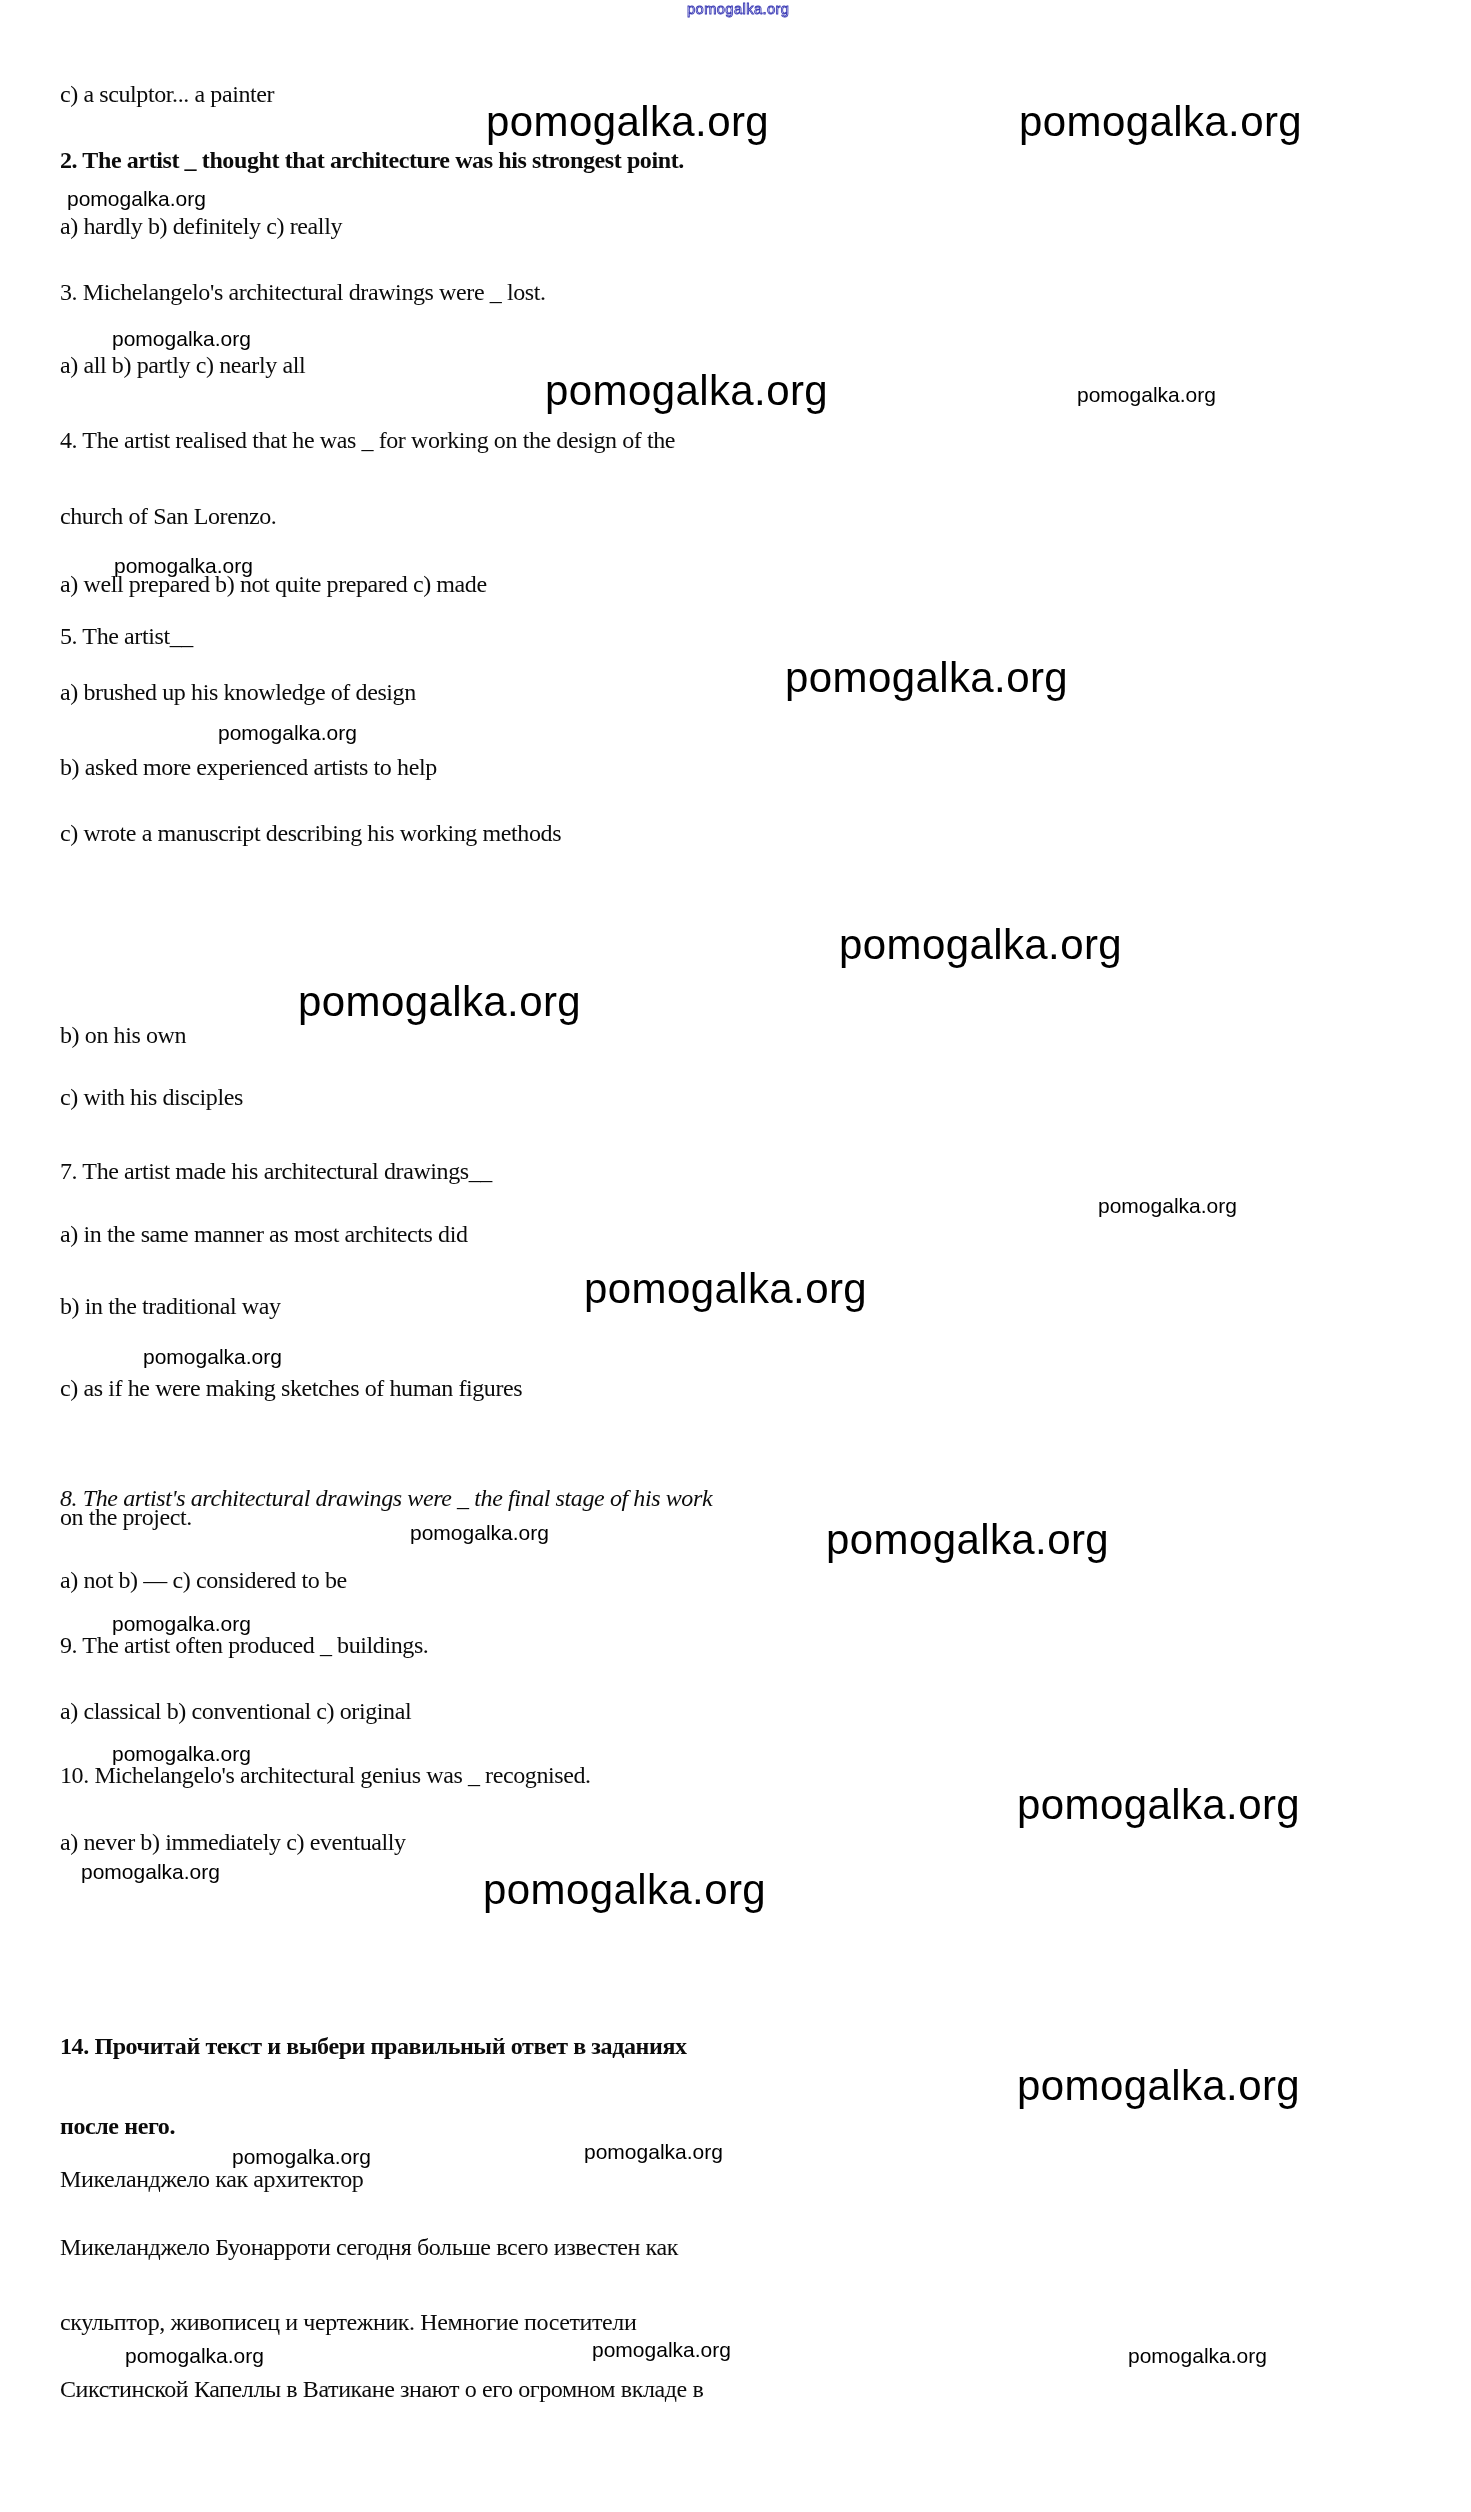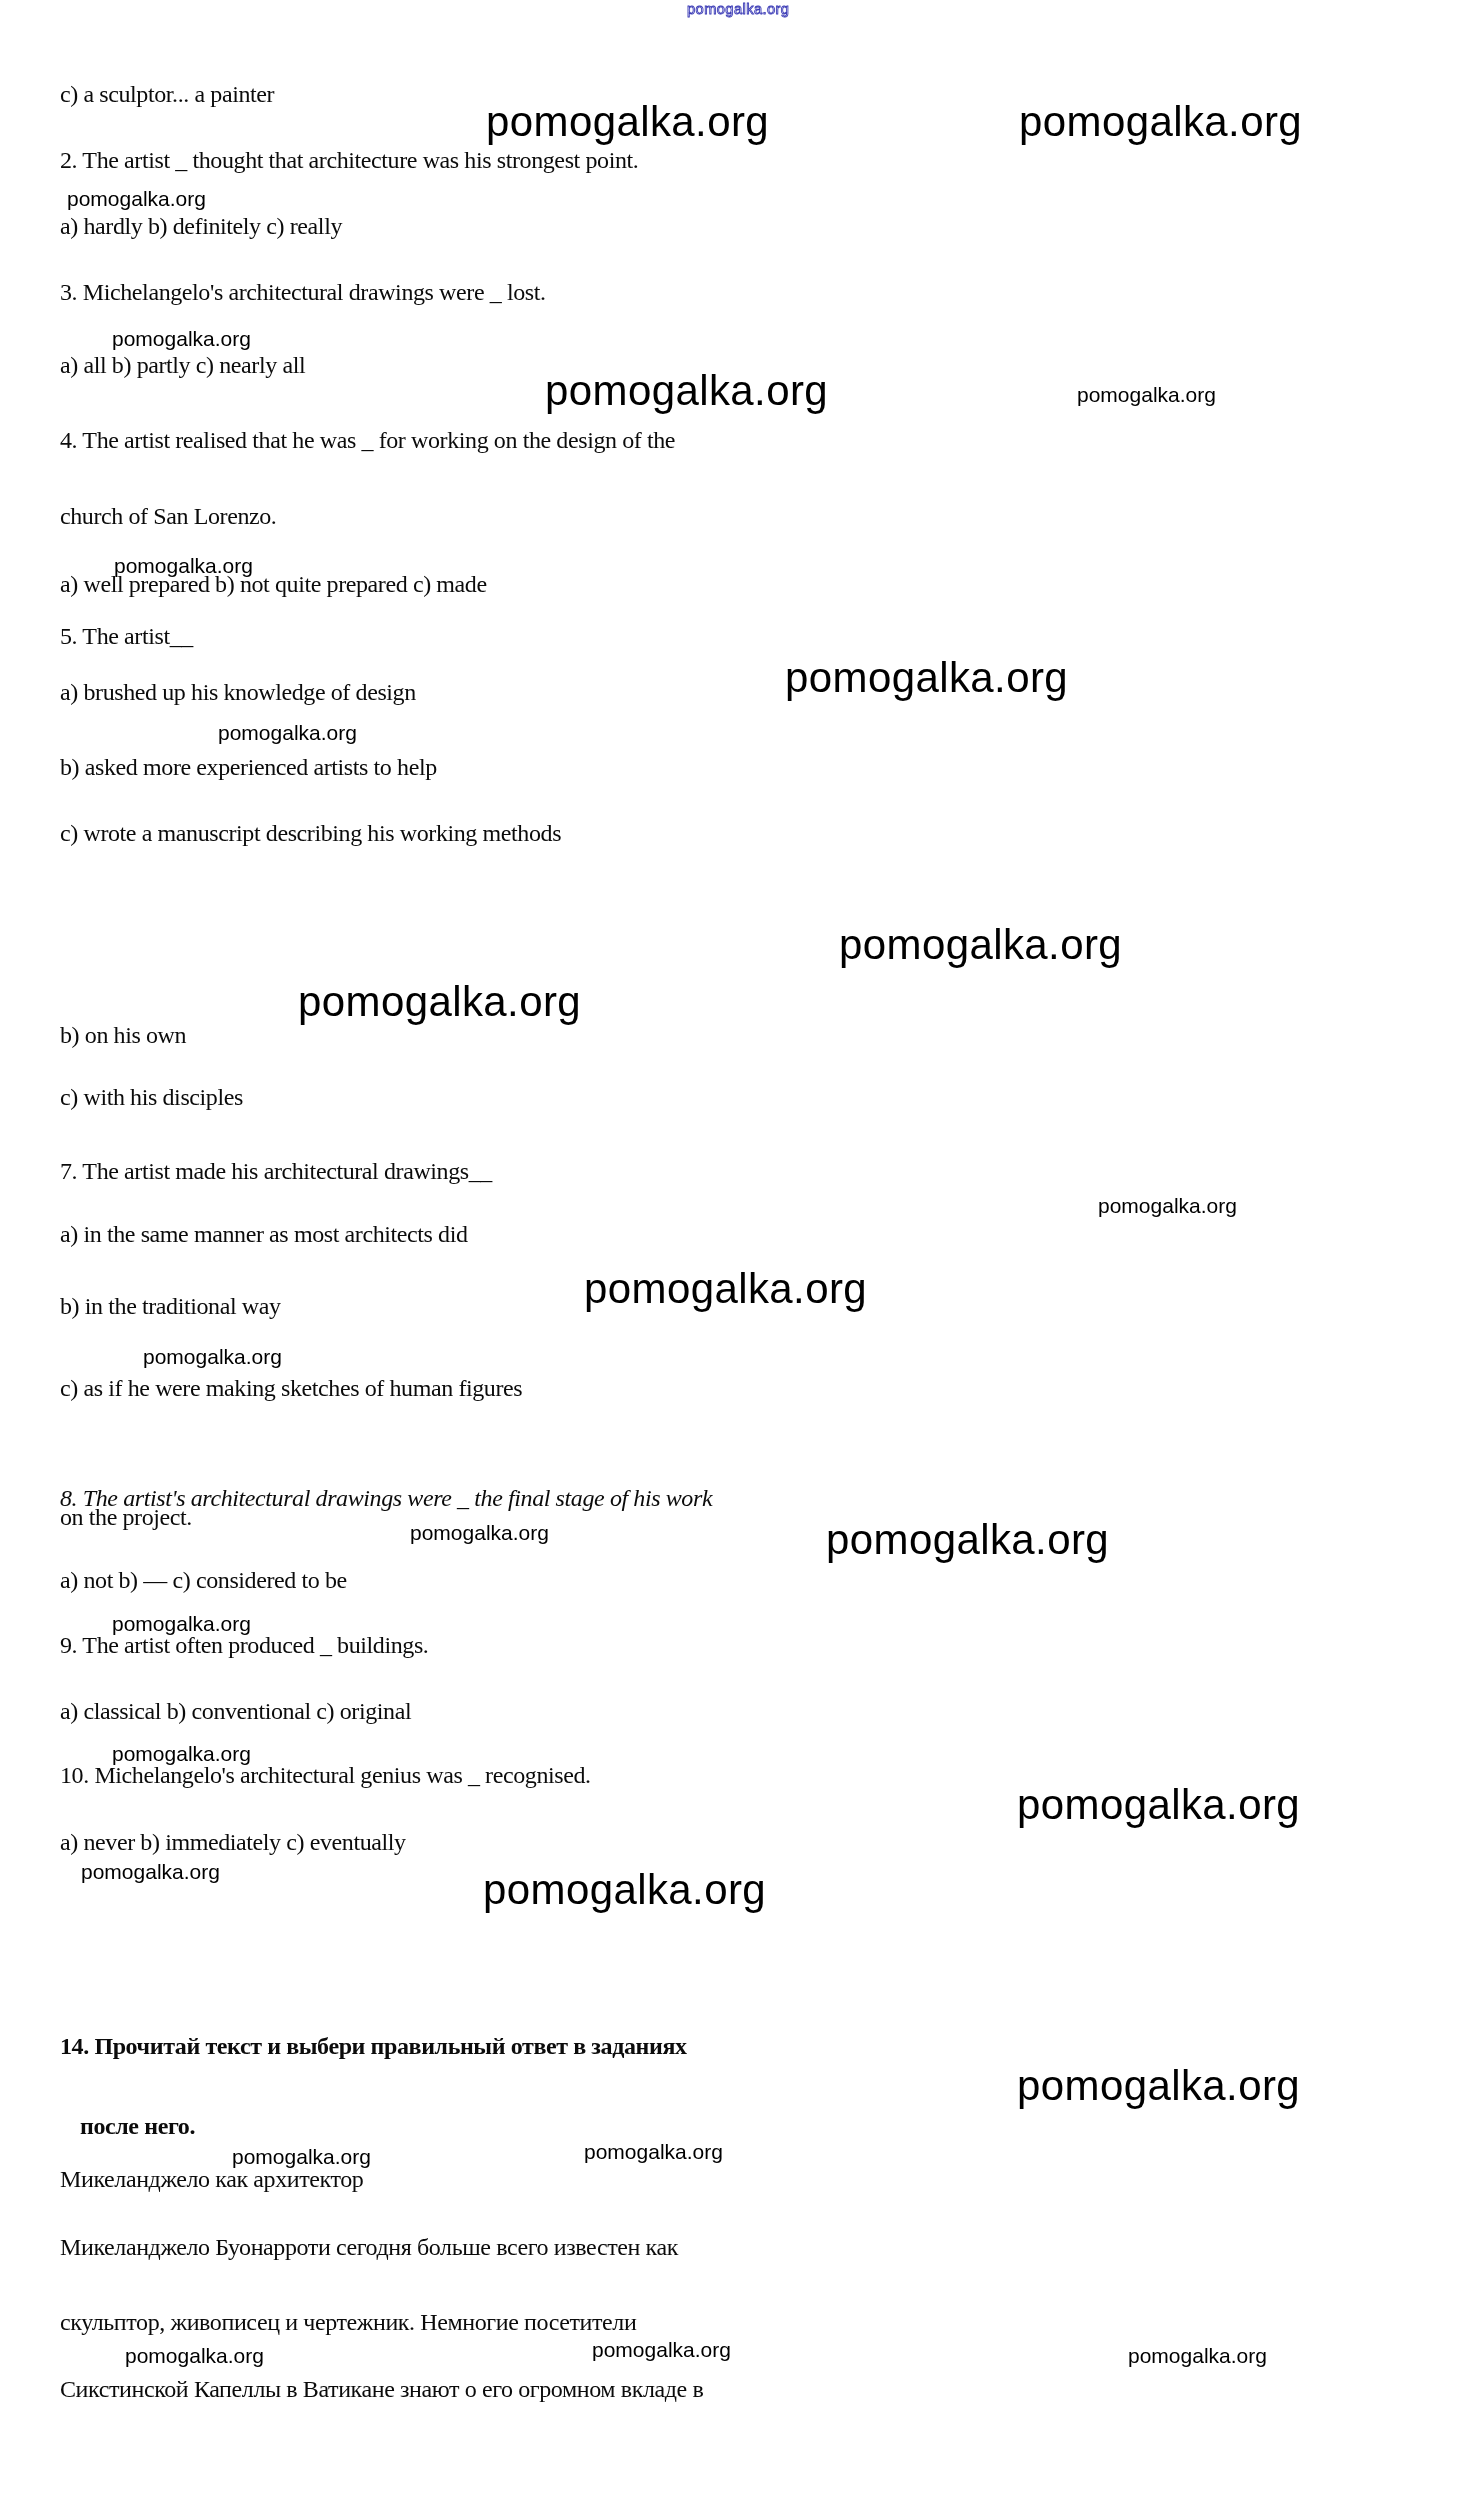--- a/index.html
+++ b/index.html
@@ -40,21 +40,21 @@
   }
 </style>
 </head>
 <body>
 
 <div class="page">
 
   <div class="wm wm-top" style="left:687px; top:1.5px;">pomogalka.org</div>
 
   <div class="ln" style="top:81px;">c) a sculptor... a painter</div>
-  <div class="ln" style="top:147px;">2. The artist _ thought that architecture was his strongest point.</div>
+  <div class="ln" style="top:147px;font-weight:bold;">2. The artist _ thought that architecture was his strongest point.</div>
   <div class="ln" style="top:213px;">a) hardly b) definitely c) really</div>
   <div class="ln" style="top:279px;font-family:Liberation Serif, serif;">3. Michelangelo's architectural drawings were _ lost.</div>
   <div class="ln" style="top:352px;">a) all b) partly c) nearly all</div>
   <div class="ln" style="top:427px;">4. The artist realised that he was _ for working on the design of the</div>
   <div class="ln" style="top:503px;">church of San Lorenzo.</div>
   <div class="ln" style="top:571px;">a) well prepared b) not quite prepared c) made</div>
   <div class="ln" style="top:623px;">5. The artist__</div>
   <div class="ln" style="top:679px;">a) brushed up his knowledge of design</div>
   <div class="ln" style="top:754px;">b) asked more experienced artists to help</div>
   <div class="ln" style="top:820px;">c) wrote a manuscript describing his working methods</div>
@@ -66,21 +66,21 @@
   <div class="ln" style="top:1375px;">c) as if he were making sketches of human figures</div>
   <div class="ln" style="top:1485px;font-style:italic;">8. The artist's architectural drawings were _ the final stage of his work</div>
   <div class="ln" style="top:1504px;">on the project.</div>
   <div class="ln" style="top:1567px;">a) not b) — c) considered to be</div>
   <div class="ln" style="top:1632px;">9. The artist often produced _ buildings.</div>
   <div class="ln" style="top:1698px;">a) classical b) conventional c) original</div>
   <div class="ln" style="top:1762px;">10. Michelangelo's architectural genius was _ recognised.</div>
   <div class="ln" style="top:1829px;">a) never b) immediately c) eventually</div>
 
   <div class="ln bold" style="top:2033px;">14. Прочитай текст и выбери правильный ответ в заданиях</div>
-  <div class="ln bold" style="top:2113px;margin-left:20px;">после него.</div>
+  <div class="ln bold" style="top:2113px;">после него.</div>
   <div class="ln" style="top:2166px;">Микеланджело как архитектор</div>
   <div class="ln" style="top:2234px;">Микеланджело Буонарроти сегодня больше всего известен как</div>
   <div class="ln" style="top:2376px;">Сикстинской Капеллы в Ватикане знают о его огромном вкладе в</div>
   <div class="ln" style="top:2309px;">скульптор, живописец и чертежник. Немногие посетители</div>
 
   <div class="wm wm-lg" style="left:486px;  top:101px;">pomogalka.org</div>
   <div class="wm wm-lg" style="left:1019px; top:101px;">pomogalka.org</div>
   <div class="wm wm-lg" style="left:545px;  top:370px;">pomogalka.org</div>
   <div class="wm wm-lg" style="left:785px; top:657px;">pomogalka.org</div>
   <div class="wm wm-lg" style="left:839px; top:924px;">pomogalka.org</div>

